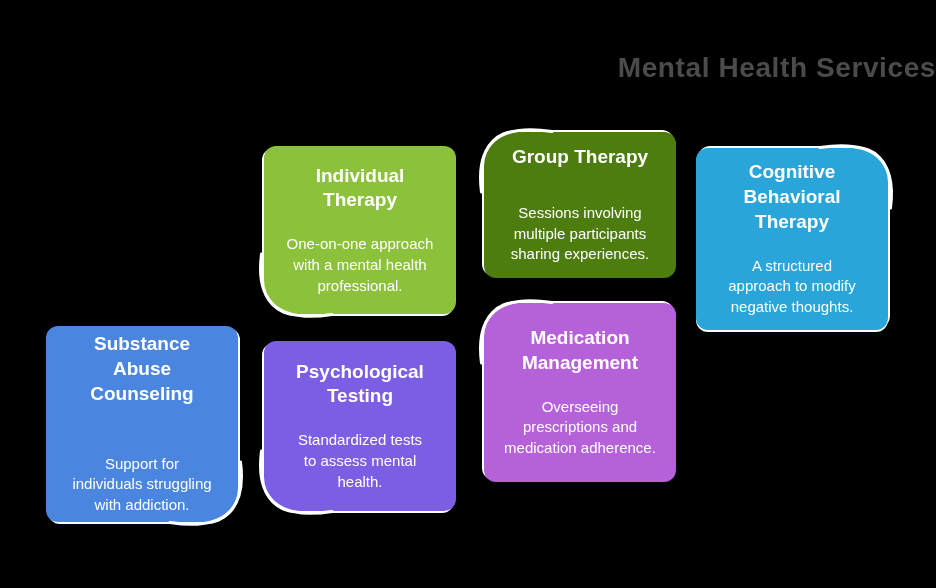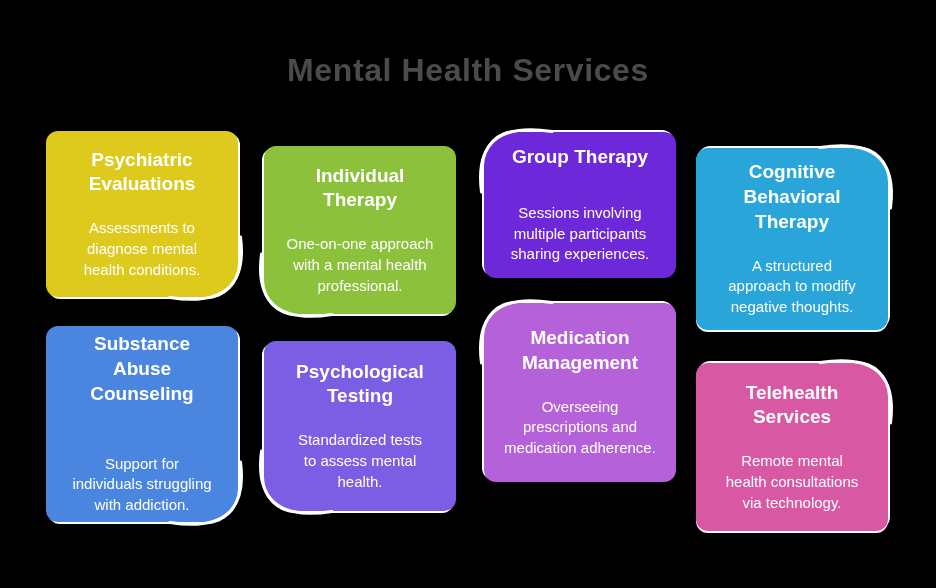--- a/index.html
+++ b/index.html
@@ -1,22 +1,22 @@
 <!DOCTYPE html>
 <html><head>
 <meta charset="utf-8">
 <style>
   html,body{margin:0;padding:0;background:#000;}
   #stage{
     position:relative;width:936px;height:588px;background:#000;overflow:hidden;
     font-family:"Liberation Sans","DejaVu Sans",sans-serif;
   }
   .page-title{
-    position:absolute;top:52px;left:0;right:0;text-align:center;
-    font-size:32px;font-weight:700;letter-spacing:.6px;color:#4b4b4e;
+    position:absolute;top:52px;left:0;right:0;text-align:right;
+    font-size:28px;font-weight:700;letter-spacing:.6px;color:#4b4b4e;
   }
   .card{
     position:absolute;width:192px;display:flex;flex-direction:column;
     justify-content:center;align-items:center;text-align:center;color:#fff;
   }
   .card-title{font-size:19px;font-weight:700;line-height:1.3;padding:0 18px;margin-bottom:13px;}
   .card-body{font-size:15px;line-height:1.38;padding:0 20px;margin-top:8px;}
   .curl{position:absolute;width:84px;height:84px;pointer-events:none;}
   .curl path{fill:none;stroke:#fff;stroke-width:3;stroke-linecap:round;}
   .curl-br{right:-10px;bottom:-10px;}
@@ -38,37 +38,30 @@
   .c4 .card-body,.c5 .card-body,.c8 .card-body{padding:0 26px;}
   .c6 .card-body{padding:0 32px;}
 </style>
 </head>
 <body>
 
 <div id="stage" style="background: rgb(0, 0, 0);">
 
   <div class="page-title" style="color: rgb(75, 75, 78);">Mental Health Services</div>
 
-  <div class="card c1 fold-br" style="background: rgb(221, 202, 29);">
-    <svg class="curl curl-br" viewBox="0 0 84 84">
-        <path d="M 6 74.5 Q 86 87 76.5 14"></path>
-      </svg>
-    <div class="card-title">Psychiatric Evaluations</div>
-    <div class="card-body">Assessments to diagnose mental health conditions.</div>
-  </div>
 
   <div class="card c2 fold-bl" style="background: rgb(140, 193, 60);">
     <svg class="curl curl-bl" viewBox="0 0 84 84">
         <path d="M 78 74.5 Q -2 87 7.5 14"></path>
       </svg>
     <div class="card-title">Individual Therapy</div>
     <div class="card-body">One-on-one approach with a mental health professional.</div>
   </div>
 
-  <div class="card c3 fold-tl" style="background: #6d28d9; gap: 12px;">
+  <div class="card c3 fold-tl" style="background: #4d7c0f; gap: 12px;">
     <svg class="curl curl-tl" viewBox="0 0 84 84">
         <path d="M 78 9.5 Q -2 -3 7.5 70"></path>
       </svg>
     <div class="card-title">Group Therapy</div>
     <div class="card-body">Sessions involving multiple participants sharing experiences.</div>
   </div>
 
   <div class="card c4 fold-tr" style="background: rgb(41, 165, 218); align-items: center;">
     <svg class="curl curl-tr" viewBox="0 0 84 84">
         <path d="M 6 9.5 Q 86 -3 76.5 70"></path>
@@ -94,21 +87,14 @@
   </div>
 
   <div class="card c6 fold-bl" style="background: rgb(123, 94, 227);">
     <svg class="curl curl-bl" viewBox="0 0 84 84">
         <path d="M 78 74.5 Q -2 87 7.5 14"></path>
       </svg>
     <div class="card-title">Psychological Testing</div>
     <div class="card-body">Standardized tests to assess mental health.</div>
   </div>
 
-  <div class="card c8 fold-tr" style="background: rgb(216, 88, 163);">
-    <svg class="curl curl-tr" viewBox="0 0 84 84">
-        <path d="M 6 9.5 Q 86 -3 76.5 70"></path>
-      </svg>
-    <div class="card-title">Telehealth Services</div>
-    <div class="card-body">Remote mental health consultations via technology.</div>
-  </div>
 
 </div>
 
 </body></html>

